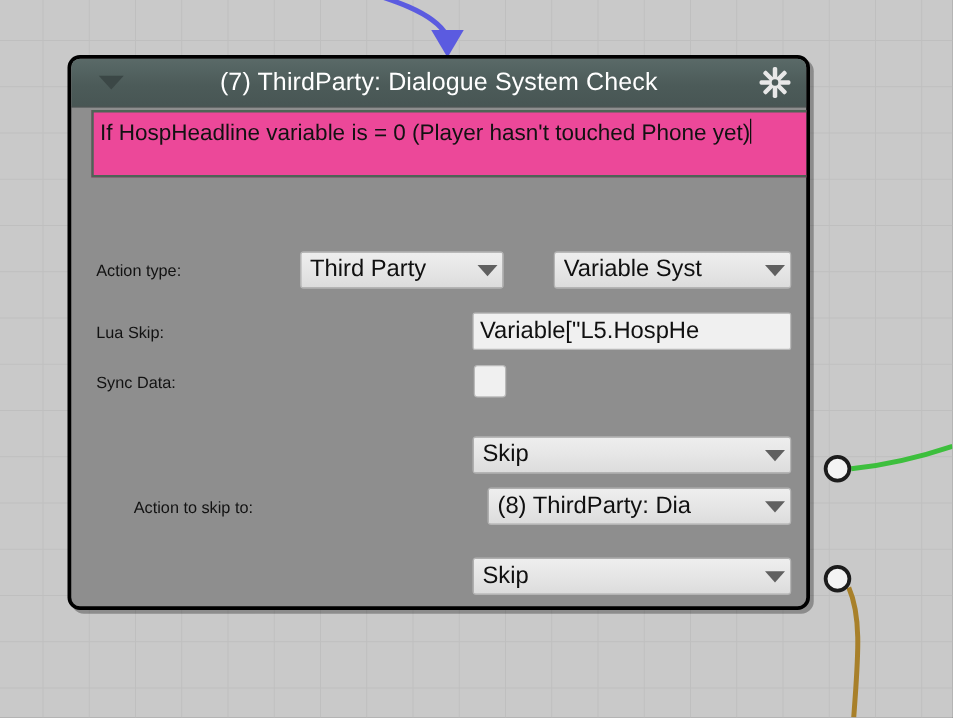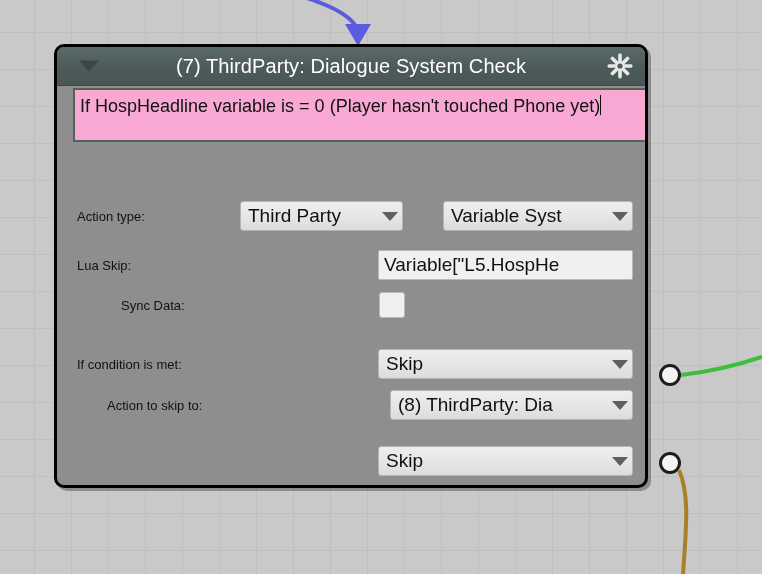--- a/index.html
+++ b/index.html
@@ -91,21 +91,21 @@
     height: 400px;
   }
 
   
   .note {
     position: absolute;
     left: 16px;
     top: 2px;
     width: 668px;
     height: 54px;
-    background: #f9a8d4;
+    background: #ec4899;
     border: 2px solid #4d6456;
     box-sizing: border-box;
     padding: 3px 5px;
     font-size: 18px;
     color: #121212;
     line-height: 27px;
     white-space: pre-wrap;
     overflow: hidden;
   }
   .note .caret {
@@ -251,28 +251,25 @@
         <span class="dd-arrow"></span>
       </div>
 
       <div class="row" style="top:164px;">
         <span class="label" style="margin-left:20px;">Lua Skip:</span>
       </div>
       <div class="textfield" style="left:321px; top:164px; width:255px;">
         <span>Variable["L5.HospHe</span>
       </div>
 
-      <div class="row" style="top:204px;padding-left:44px;">
+      <div class="row" style="top:204px;">
         <span class="label" style="margin-left:20px;">Sync Data:</span>
       </div>
       <div class="checkbox" style="left:322px; top:206px;"></div>
 
-      <div class="row" style="top:263px;">
-        <span class="label" style="margin-left:20px;">If condition is met:</span>
-      </div>
       <div class="dd" style="left:321px; top:263px; width:255px;">
         <span class="dd-text">Skip</span>
         <span class="dd-arrow"></span>
       </div>
 
       <div class="row" style="top:304px;">
         <span class="label indent" style="margin-left:20px;">Action to skip to:</span>
       </div>
       <div class="dd" style="left:333px; top:304px; width:243px;">
         <span class="dd-text">(8) ThirdParty: Dia</span>

